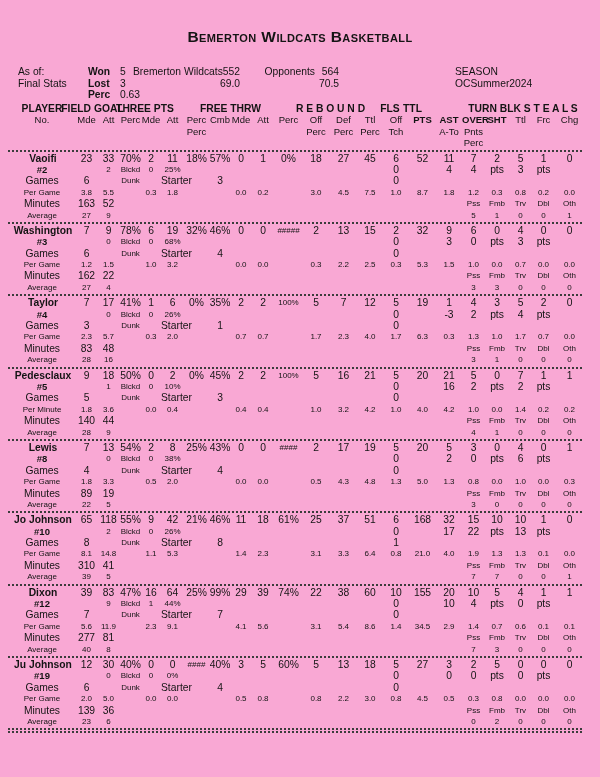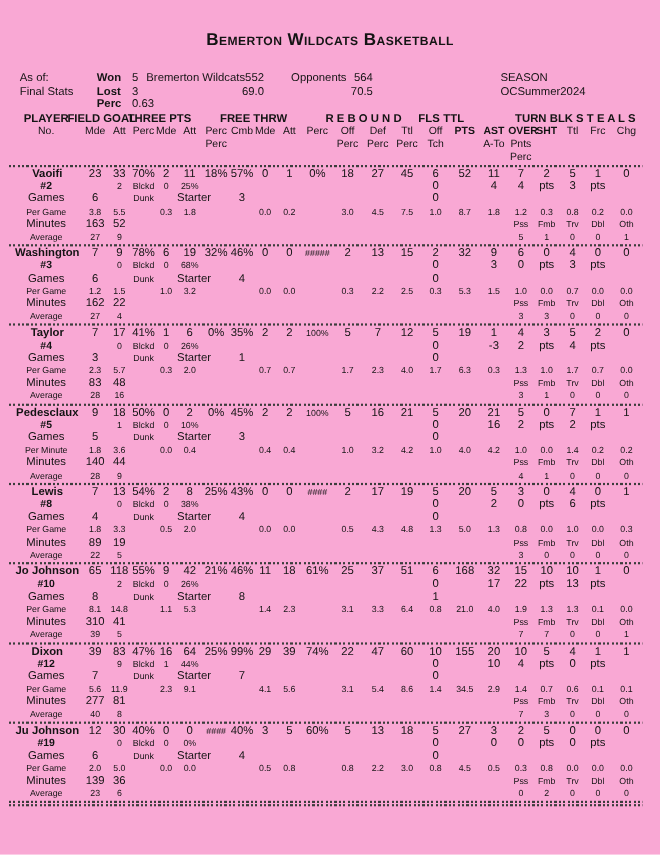--- a/index.html
+++ b/index.html
@@ -1046,21 +1046,21 @@
           <div class="cell">83</div>
           <div class="cell">47%</div>
           <div class="cell">16</div>
           <div class="cell">64</div>
           <div class="cell">25%</div>
           <div class="cell">99%</div>
           <div class="cell">29</div>
           <div class="cell">39</div>
           <div class="cell">74%</div>
           <div class="cell">22</div>
-          <div class="cell">47</div>
+          <div class="cell">38</div>
           <div class="cell">60</div>
           <div class="cell">10</div>
           <div class="cell">155</div>
           <div class="cell">20</div>
           <div class="cell">10</div>
           <div class="cell">5</div>
           <div class="cell">4</div>
           <div class="cell">1</div>
           <div class="cell">1</div>
         </div>

